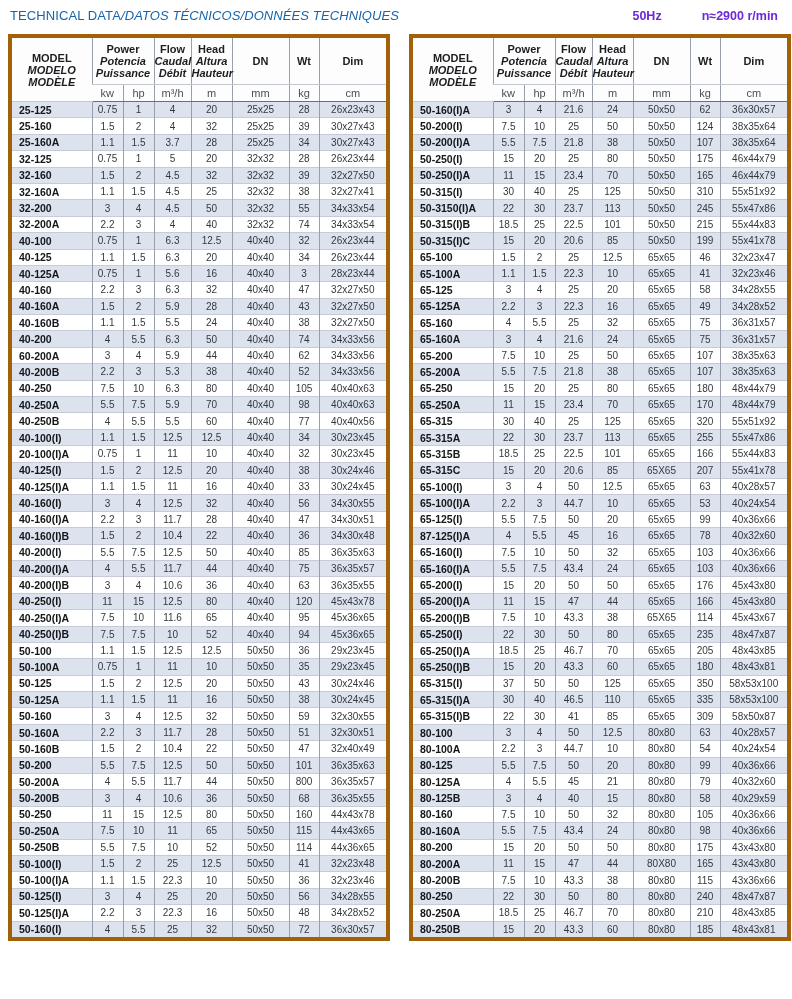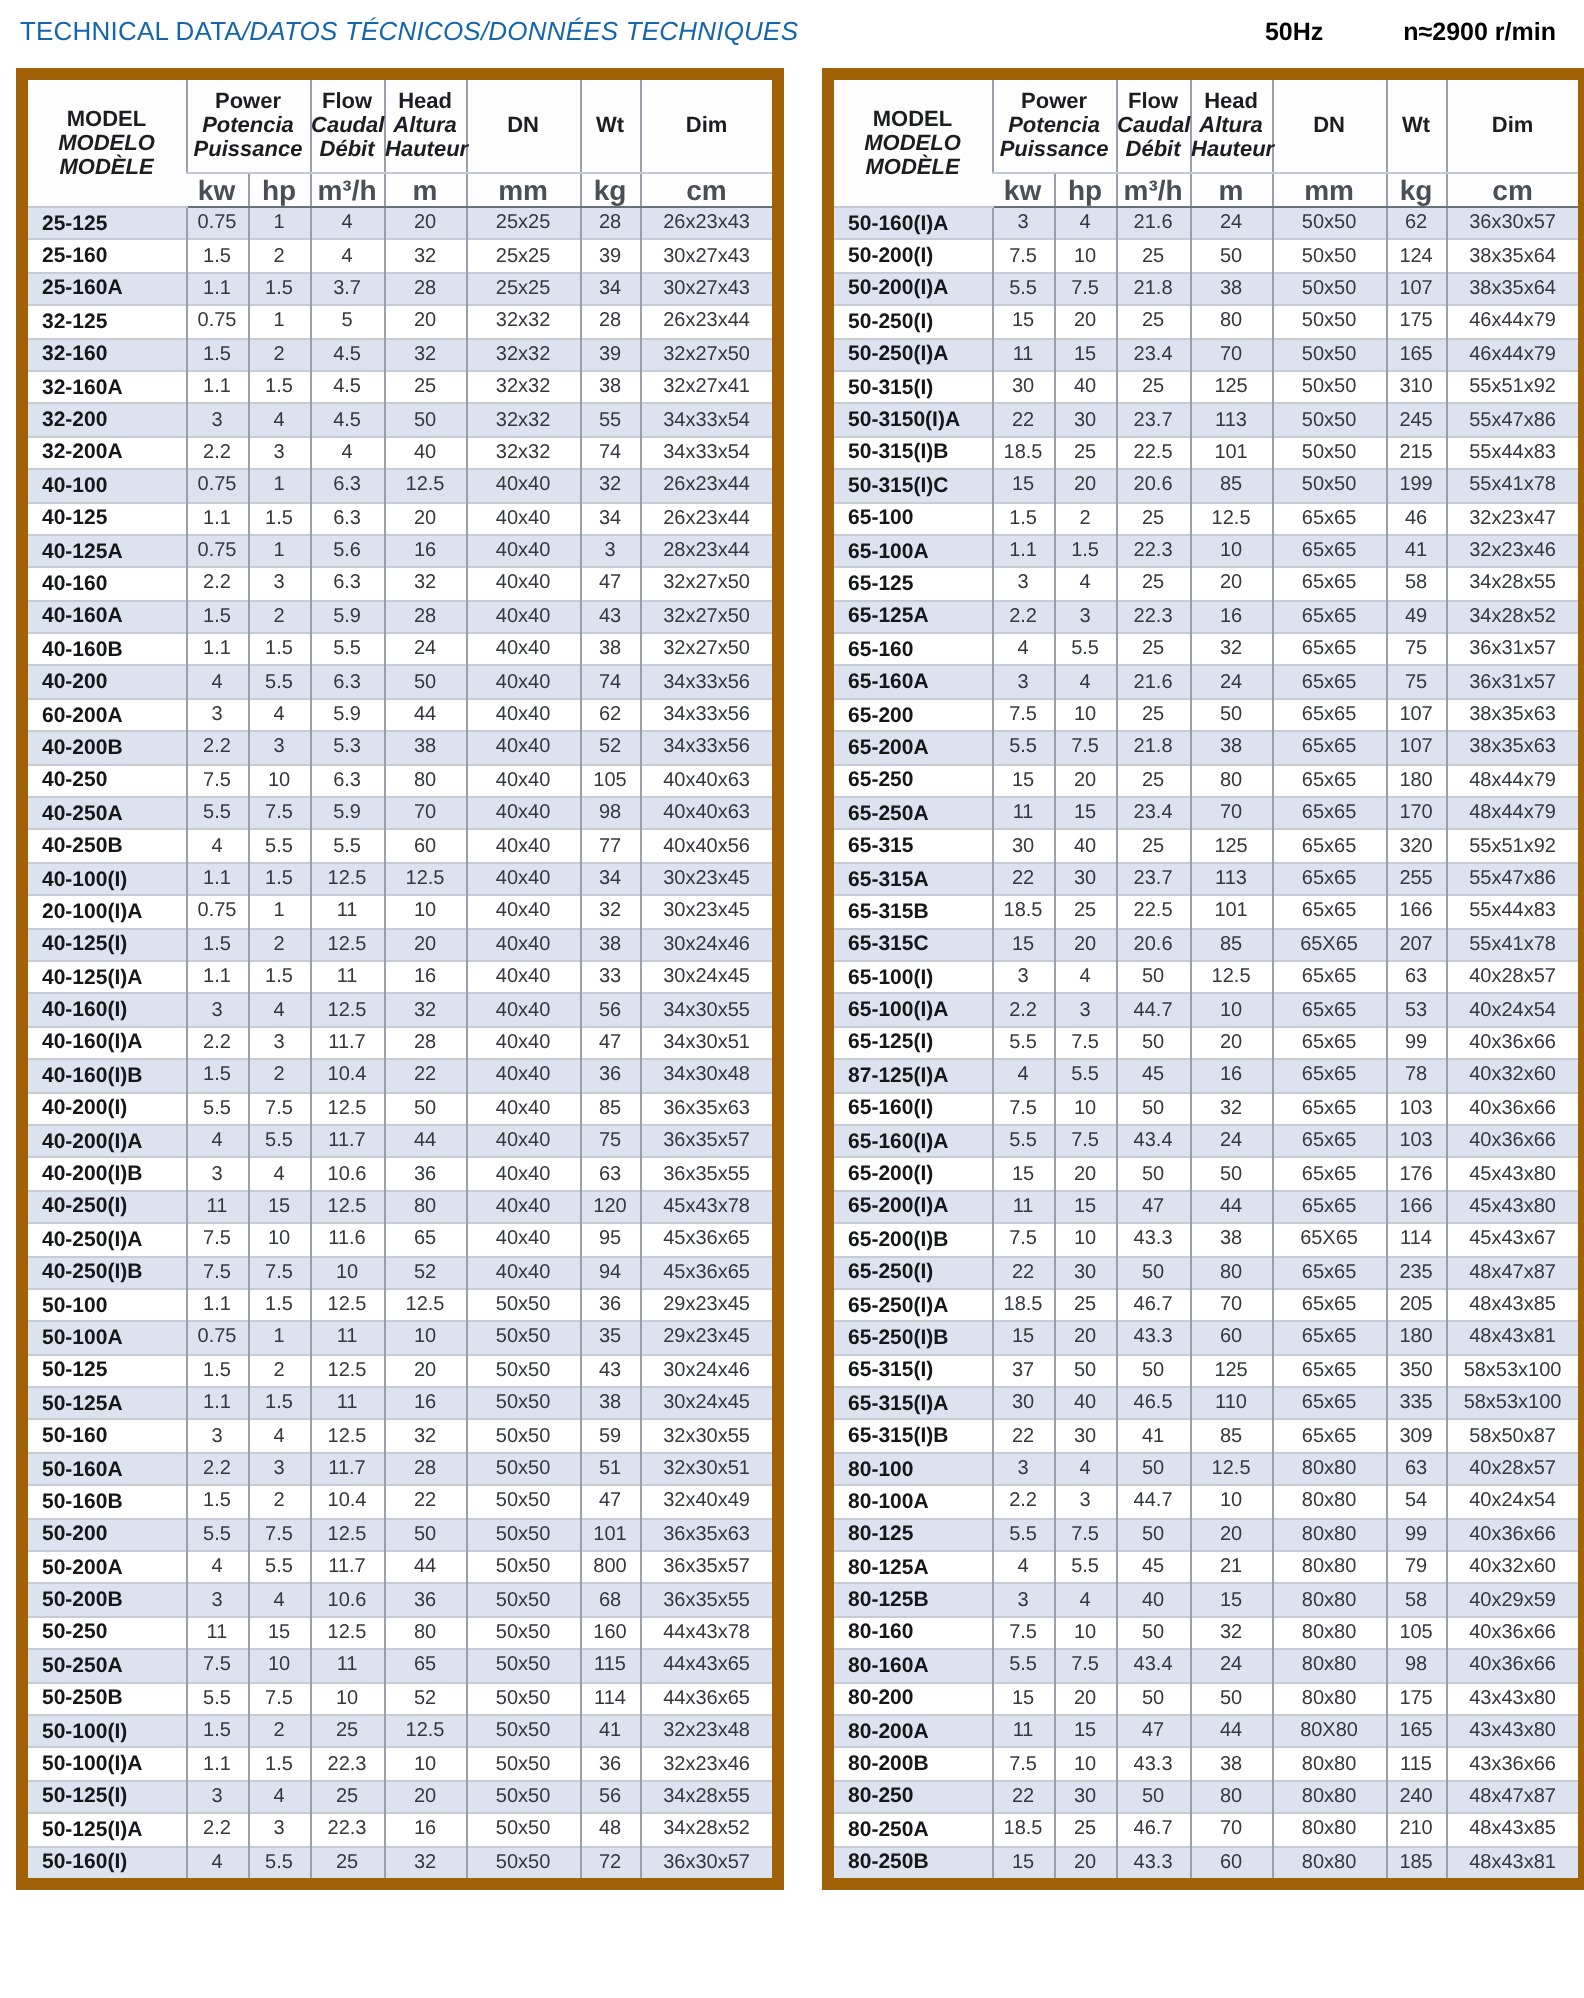--- a/index.html
+++ b/index.html
@@ -15,45 +15,45 @@
   
   .topbar {
     display:flex; justify-content:space-between; align-items:baseline;
     margin:3px 2px 11px 2px;
   }
   .title {
     color:#1565ad; font-size:13px; font-weight:normal; letter-spacing:.1px;
   }
   .title .it { font-style:italic; }
   .top-right {
-    color:#000000; font-weight:bold; font-size:12.5px;
+    color:#6d28d9; font-weight:bold; font-size:12.5px;
     display:flex; gap:40px; padding-right:4px;align-items:center;
   }
 
   
   .tables { display:flex; gap:19px; align-items:flex-start; }
   table {
     border-collapse:collapse; table-layout:fixed;
     width:378px;
-    border:6px solid #a16207;
+    border:4px solid #a16207;
     background:#f9a8d4;
   }
   thead th {
     background:#fdfdfd;
     font-size:11px; color:#1b1d20;
     padding:0; vertical-align:middle;
     border-left:1px solid #99a0ac;
     font-weight:bold;
   }
   thead tr.labels th { height:46px; border-bottom:1px solid #c3c8d3; }
   thead th.model-h { border-left:none; }
   thead .sub { display:block; font-style:italic; font-weight:bold; }
   thead .main { display:block; font-style:normal; font-weight:bold; }
   thead tr.units th {
-    height:16px; font-weight:bold; font-size:14px; color:#4a4e55;
+    height:16px; font-weight:normal; font-size:11px; color:#4a4e55;
     border-bottom:1.5px solid #6a7078;
   }
   thead tr.units th:first-child { border-left:none; }
   th, td { text-align:center; }
 
   tbody td {
     height:15.4px;
     font-size:10px; color:#34383e;
     padding:0 2px;
     border-left:1px solid #99a0ac;

